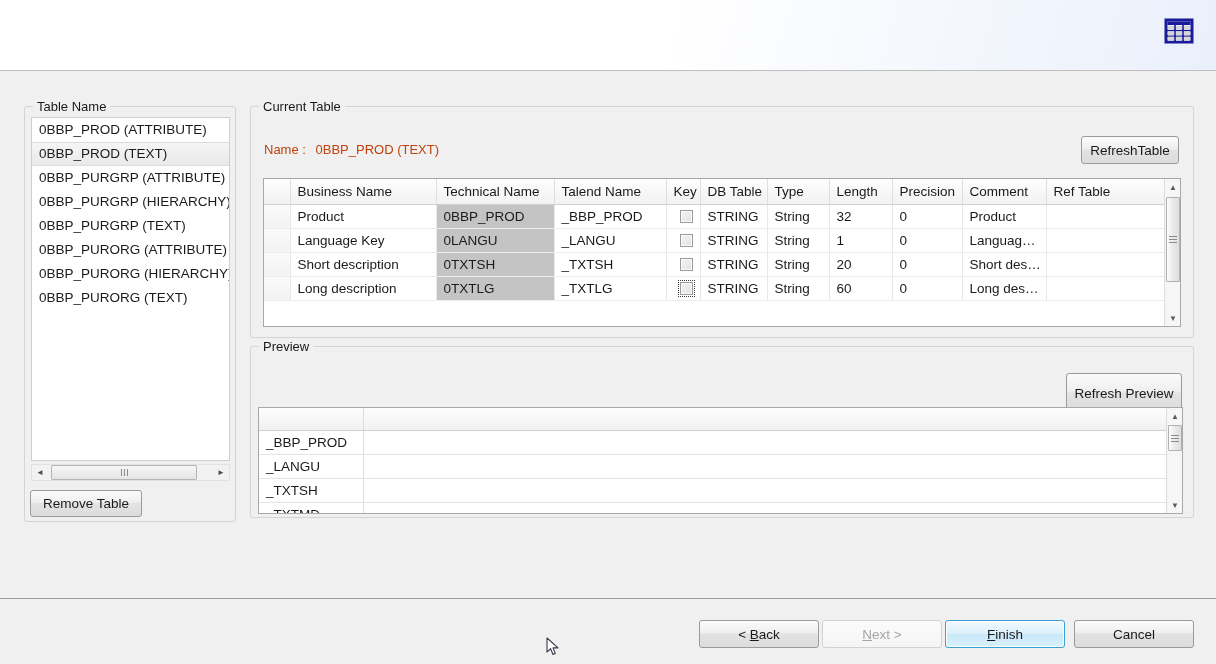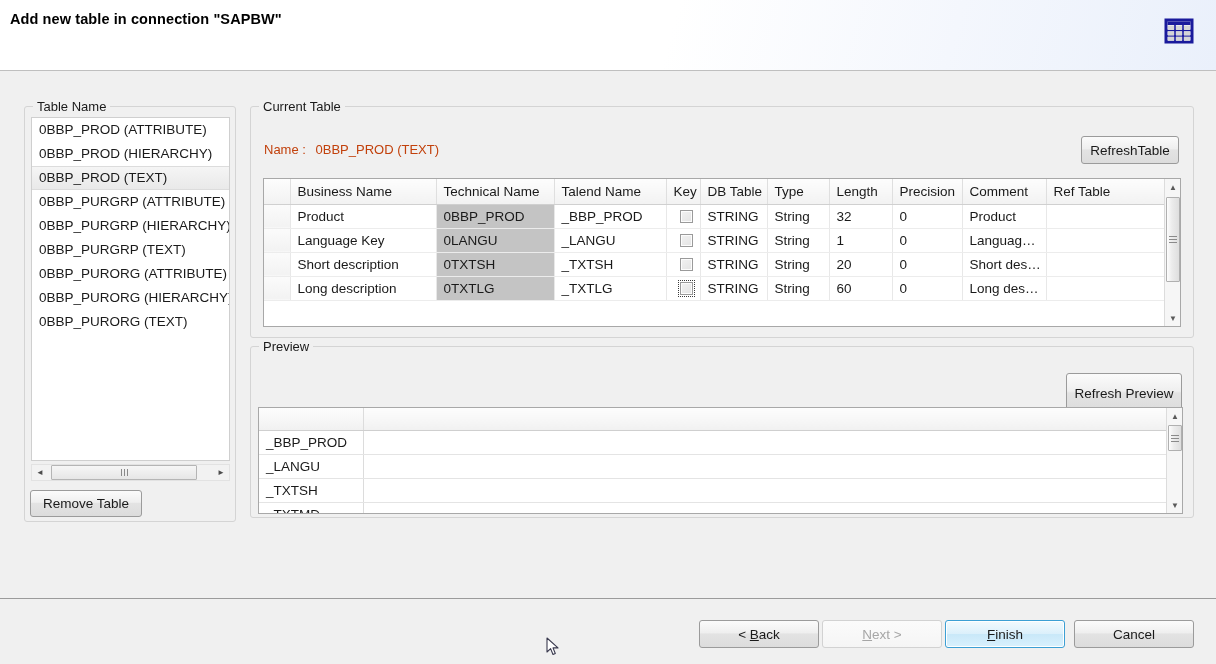--- a/index.html
+++ b/index.html
@@ -196,21 +196,20 @@
   .u { text-decoration: underline; }
 
   .cursor { position: absolute; left: 546px; top: 637px; width: 14px; height: 20px; }
 </style>
 </head>
 <body>
 
 <div id="root">
 
   <div class="titlebar">
-    <div class="title-text">Add new table in connection "SAPBW"</div>
     <svg class="title-icon" viewBox="0 0 32 30">
       <rect x="3" y="3" width="26" height="22" fill="#ffffff" stroke="#1a1a9c" stroke-width="3"></rect>
       <rect x="4.5" y="4.5" width="23" height="3.5" fill="#1a1a9c"></rect>
       <line x1="12" y1="8" x2="12" y2="24" stroke="#1a1a9c" stroke-width="1.6"></line>
       <line x1="20" y1="8" x2="20" y2="24" stroke="#1a1a9c" stroke-width="1.6"></line>
       <line x1="4" y1="13.5" x2="28" y2="13.5" stroke="#1a1a9c" stroke-width="1.6"></line>
       <line x1="4" y1="19" x2="28" y2="19" stroke="#1a1a9c" stroke-width="1.6"></line>
       <rect x="5" y="8.5" width="6" height="4.5" fill="#d6d6d6"></rect>
       <rect x="13" y="8.5" width="6" height="4.5" fill="#d6d6d6"></rect>
       <rect x="21" y="8.5" width="6" height="4.5" fill="#d6d6d6"></rect>
@@ -220,21 +219,20 @@
       <rect x="5" y="19.8" width="6" height="4" fill="#d6d6d6"></rect>
       <rect x="13" y="19.8" width="6" height="4" fill="#d6d6d6"></rect>
       <rect x="21" y="19.8" width="6" height="4" fill="#d6d6d6"></rect>
     </svg>
   </div>
 
   <div class="group" id="tableNameGroup">
     <span class="group-label">Table Name</span>
     <div class="list-box" id="tableList">
         <div class="list-item">0BBP_PROD (ATTRIBUTE)</div>
-        <div class="list-item">0BBP_PROD (HIERARCHY)</div>
         <div class="list-item selected">0BBP_PROD (TEXT)</div>
         <div class="list-item">0BBP_PURGRP (ATTRIBUTE)</div>
         <div class="list-item">0BBP_PURGRP (HIERARCHY)</div>
         <div class="list-item">0BBP_PURGRP (TEXT)</div>
         <div class="list-item">0BBP_PURORG (ATTRIBUTE)</div>
         <div class="list-item">0BBP_PURORG (HIERARCHY)</div>
         <div class="list-item">0BBP_PURORG (TEXT)</div>
       </div>
 
     <div class="hscroll">

